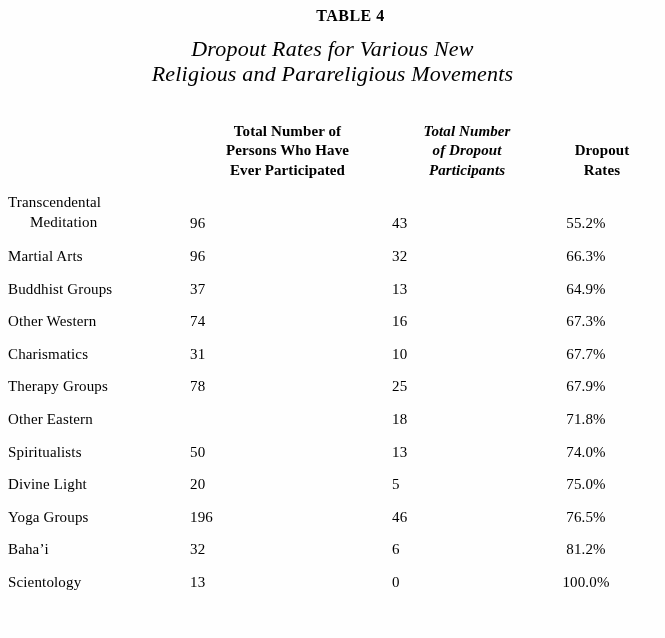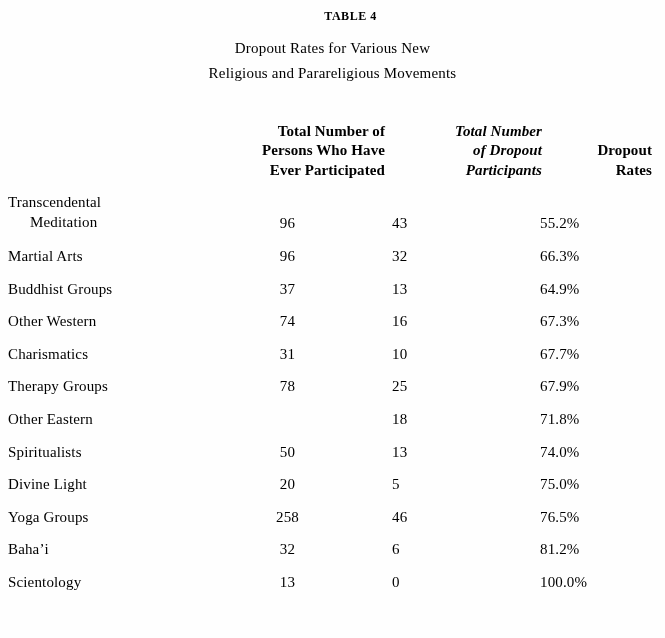--- a/index.html
+++ b/index.html
@@ -25,31 +25,32 @@
 
   
   .title-block {
     position: absolute;
     left: 0;
     right: 0;
     top: 4px;
     text-align: center;
   }
   .table-number {
-    font-size: 12px;
+    font-size: 16px;
     font-weight: bold;
     letter-spacing: 0.5px;
     line-height: 24px;
     font-variant: small-caps;
     text-transform: none;
     padding-left: 36px;
   }
   .table-caption {
     margin-top: 8px;
-    font-size: 15px;
+    font-size: 22px;
+    font-style: italic;
     line-height: 25px;
     letter-spacing: 0.2px;
   }
   .caption-line { display: block; }
 
   
   .col-headers {
     position: absolute;
     top: 108px;
     left: 0;
@@ -58,21 +59,21 @@
   }
   .col-head {
     position: absolute;
     bottom: 0;
     font-size: 15px;
     font-weight: bold;
     line-height: 19.5px;
     text-align: center;
     letter-spacing: 0.1px;
   }
-  .col-head .hl { display: block; white-space: nowrap; text-align: right; }
+  .col-head .hl { display: block; white-space: nowrap; }
 
   #head-ever       { left: 190px; width: 195px; }
   #head-current    { left: 392px; width: 150px; font-style: italic; }
   #head-dropout    { left: 552px; width: 100px; }
 
   
   .rows {
     position: absolute;
     top: 192px;
     left: 0;
@@ -96,31 +97,30 @@
     left: 8px;
     top: 0;
     text-align: left;
   }
   .c-label .lbl-1 { display: block; }
   .c-label .lbl-2 { display: block; padding-left: 22px; }
 
   .c-ever {
     left: 190px;
     width: 195px;
-    text-align: center;
   }
   .c-current {
     left: 392px;
     width: 150px;
     text-align: left;
   }
   .c-rate {
     left: 540px;
     width: 92px;
-    text-align: left;
+    text-align: center;
   }
 
   
   .row.tall .c-ever,
   .row.tall .c-current,
   .row.tall .c-rate { top: 21px; }
 </style>
 </head>
 <body>
 
@@ -225,21 +225,21 @@
           <span class="lbl-1">Divine Light</span>
         </div>
         <div class="cell c-ever">20</div>
         <div class="cell c-current">5</div>
         <div class="cell c-rate">75.0%</div>
       </div>
       <div class="row">
         <div class="cell c-label">
           <span class="lbl-1">Yoga Groups</span>
         </div>
-        <div class="cell c-ever">258</div>
+        <div class="cell c-ever">196</div>
         <div class="cell c-current">46</div>
         <div class="cell c-rate">76.5%</div>
       </div>
       <div class="row">
         <div class="cell c-label">
           <span class="lbl-1">Bahaʼi</span>
         </div>
         <div class="cell c-ever">32</div>
         <div class="cell c-current">6</div>
         <div class="cell c-rate">81.2%</div>

